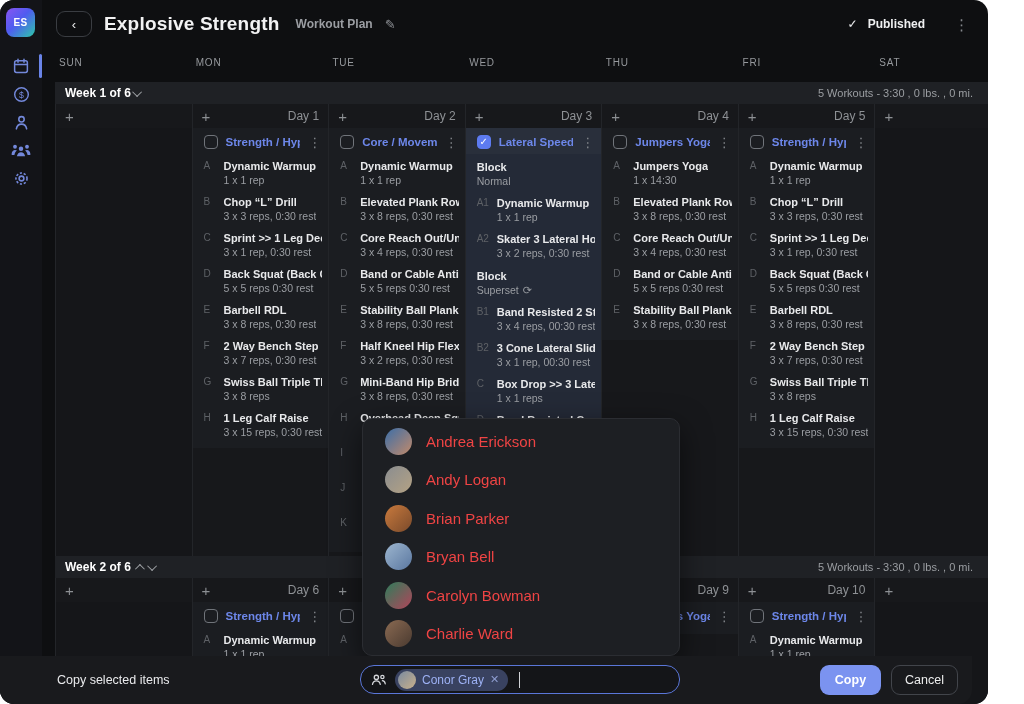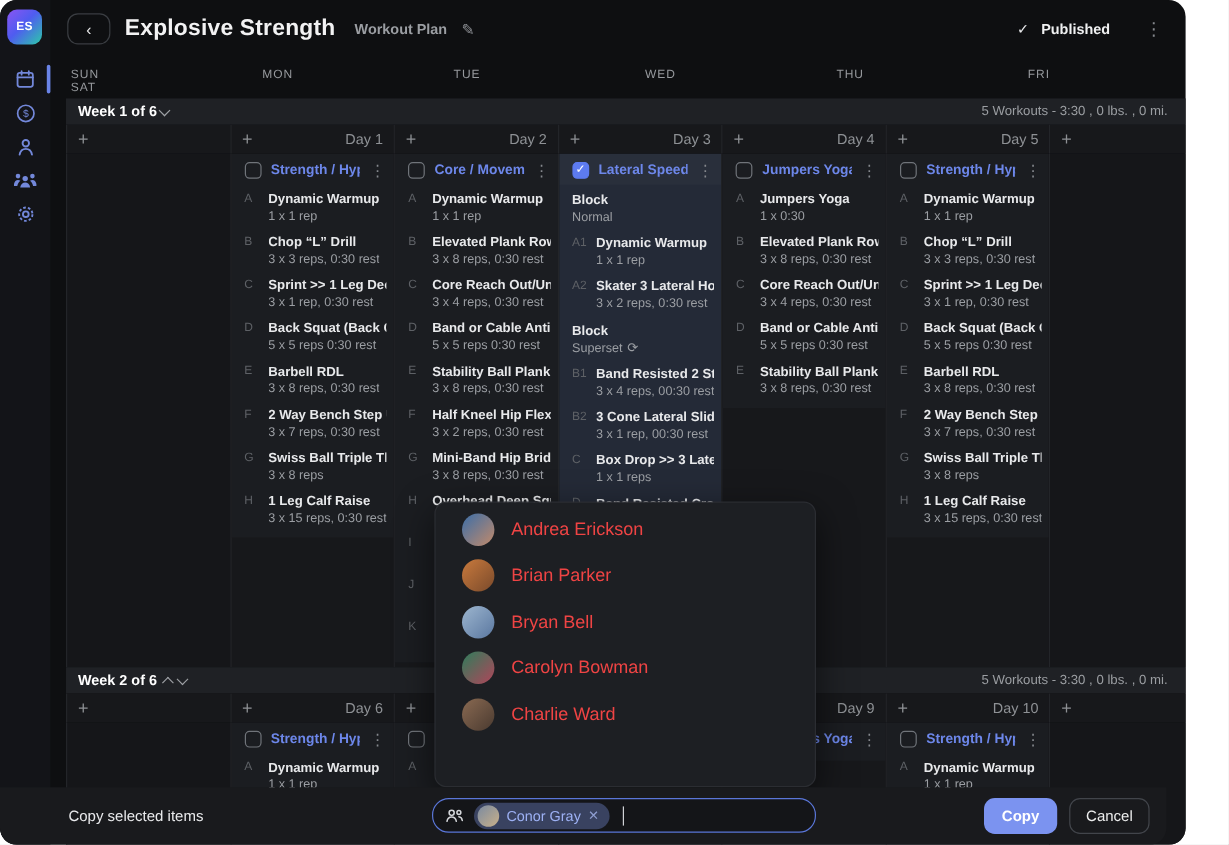--- a/index.html
+++ b/index.html
@@ -22,21 +22,21 @@
   .title{color:#f2f2f3;font-size:19px;font-weight:700;letter-spacing:.01em}
   .subtitle{color:#9b9ea3;font-size:12px;font-weight:600;margin-left:4px}
   .pencil{color:#8e9196;font-size:13px}
   .hdr-right{margin-left:auto;display:flex;align-items:center;gap:10px}
   .pubcheck{color:#e9eaec;font-size:12px}
   .publabel{color:#eff0f1;font-size:12px;font-weight:600}
   .kebab{color:#85888d;font-size:13px;line-height:1;letter-spacing:0;padding:0 3px}
   .hdr .kebab{margin-left:16px;font-size:15px}
 
   
-  .daynames{position:absolute;left:55px;top:57px;width:957px;height:18px;display:grid;grid-template-columns:repeat(6,1fr);z-index:2}
+  .daynames{position:absolute;left:55px;top:57px;width:957px;height:18px;display:grid;grid-template-columns:repeat(7,1fr);z-index:2}
   .dayname{color:#96999d;font-size:10px;letter-spacing:.08em;padding-left:4px}
 
   
   .weekbar{position:absolute;left:55px;width:957px;height:22px;background:#1f2125;display:flex;align-items:center;padding:0 10px;color:#c6c8cb;font-size:12px;z-index:2}
   .wklabel{font-weight:600;color:#ffffff}
   .chev{display:inline-block;width:7px;height:7px;border-left:1.5px solid #9fa2a6;border-bottom:1.5px solid #9fa2a6;margin:0 4px}
   .chev.down{transform:rotate(-45deg) translateY(-2px)}
   .chev.up{transform:rotate(135deg) translateY(-2px)}
   .wksummary{margin-left:auto;color:#9b9ea2;font-size:11px}
   .weekbar .kebab{margin-left:10px;cursor:pointer}
@@ -415,21 +415,21 @@
         <div class="card">
           <div class="chead">
             <span class="cb"></span>
             <span class="ctitle">Jumpers Yoga / Core</span>
             <span class="ckebab">⋮</span>
           </div>
           <div class="item">
             <span class="ltr">A</span>
             <div class="itxt">
               <div class="iname">Jumpers Yoga</div>
-              <div class="idet">1 x  0:30</div>
+              <div class="idet">1 x  14:30</div>
             </div>
           </div>
           <div class="item">
             <span class="ltr">B</span>
             <div class="itxt">
               <div class="iname">Elevated Plank Row</div>
               <div class="idet">3 x 8 reps,  0:30 rest</div>
             </div>
           </div>
           <div class="item">
@@ -620,20 +620,24 @@
           </div>
         </div>
       </div>
       <div class="col"></div>
     </div>
 
   <div class="dd" id="dropdown">
       <div class="person">
         <span class="avatar" style="background: linear-gradient(135deg, rgb(59, 110, 168), rgb(194, 138, 106));"></span>
         <span class="pname">Andrea Erickson</span>
+      </div>
+      <div class="person">
+        <span class="avatar" style="background: linear-gradient(135deg, rgb(138, 141, 144), rgb(180, 162, 132));"></span>
+        <span class="pname">Andy Logan</span>
       </div>
       <div class="person">
         <span class="avatar" style="background: linear-gradient(135deg, rgb(201, 122, 61), rgb(122, 74, 43));"></span>
         <span class="pname">Brian Parker</span>
       </div>
       <div class="person">
         <span class="avatar" style="background: linear-gradient(135deg, rgb(157, 182, 207), rgb(90, 119, 160));"></span>
         <span class="pname">Bryan Bell</span>
       </div>
       <div class="person">

